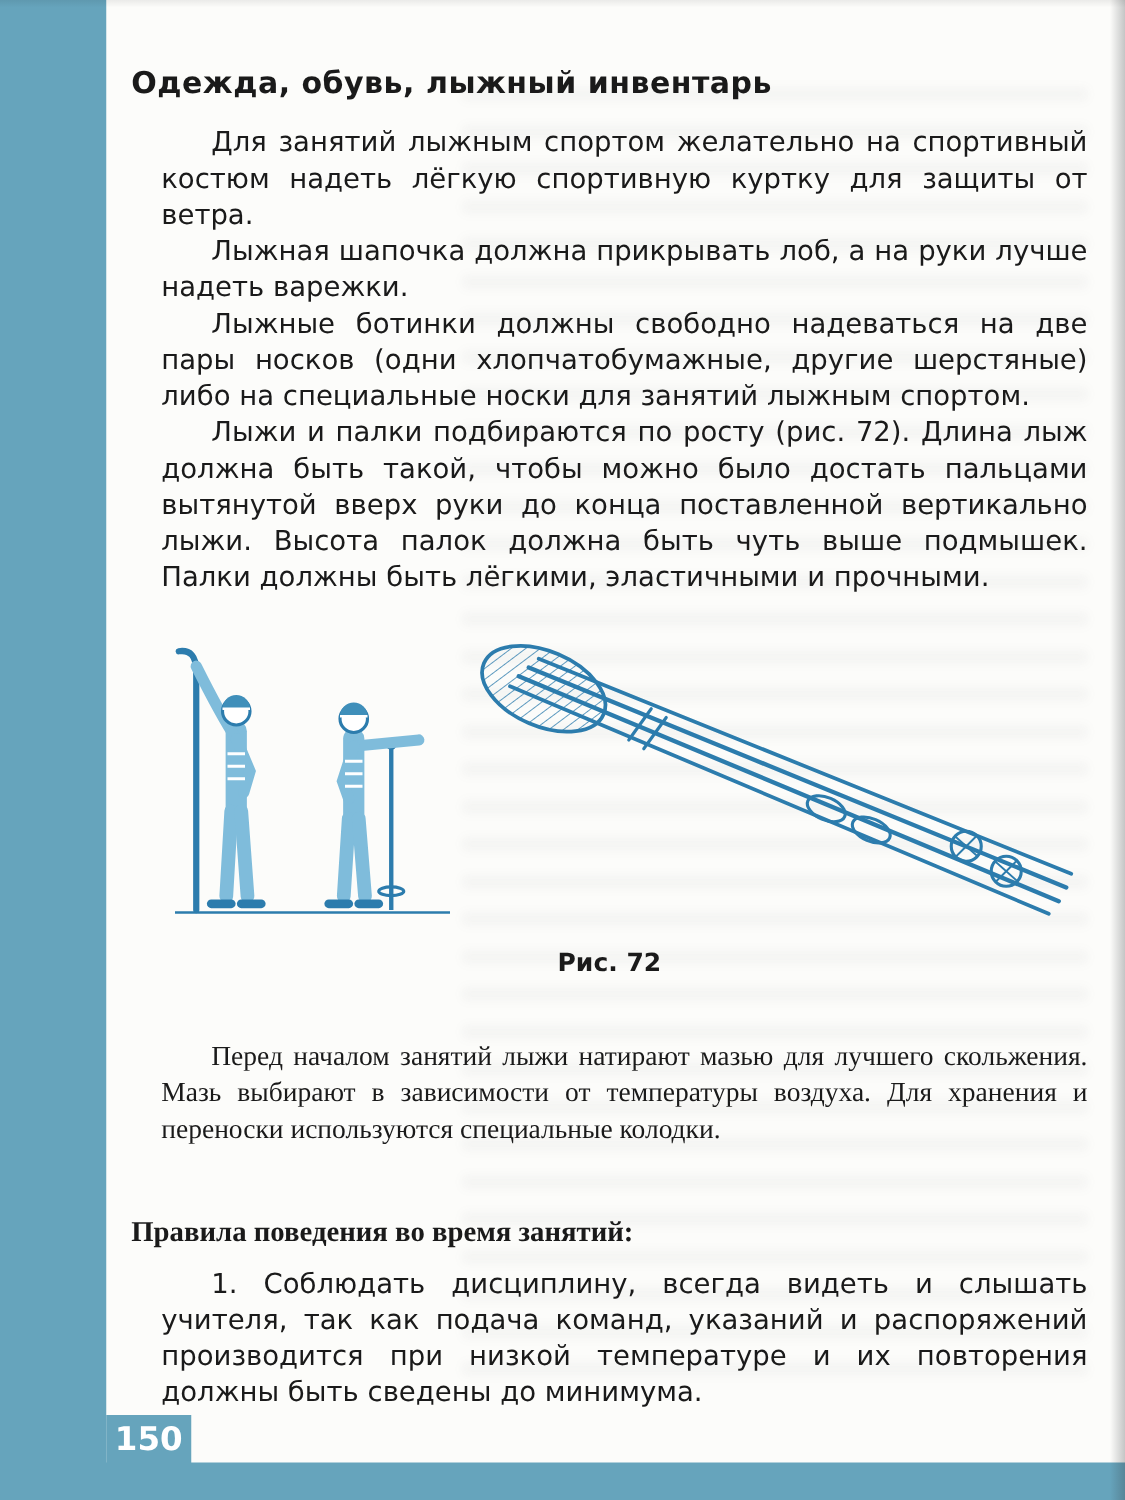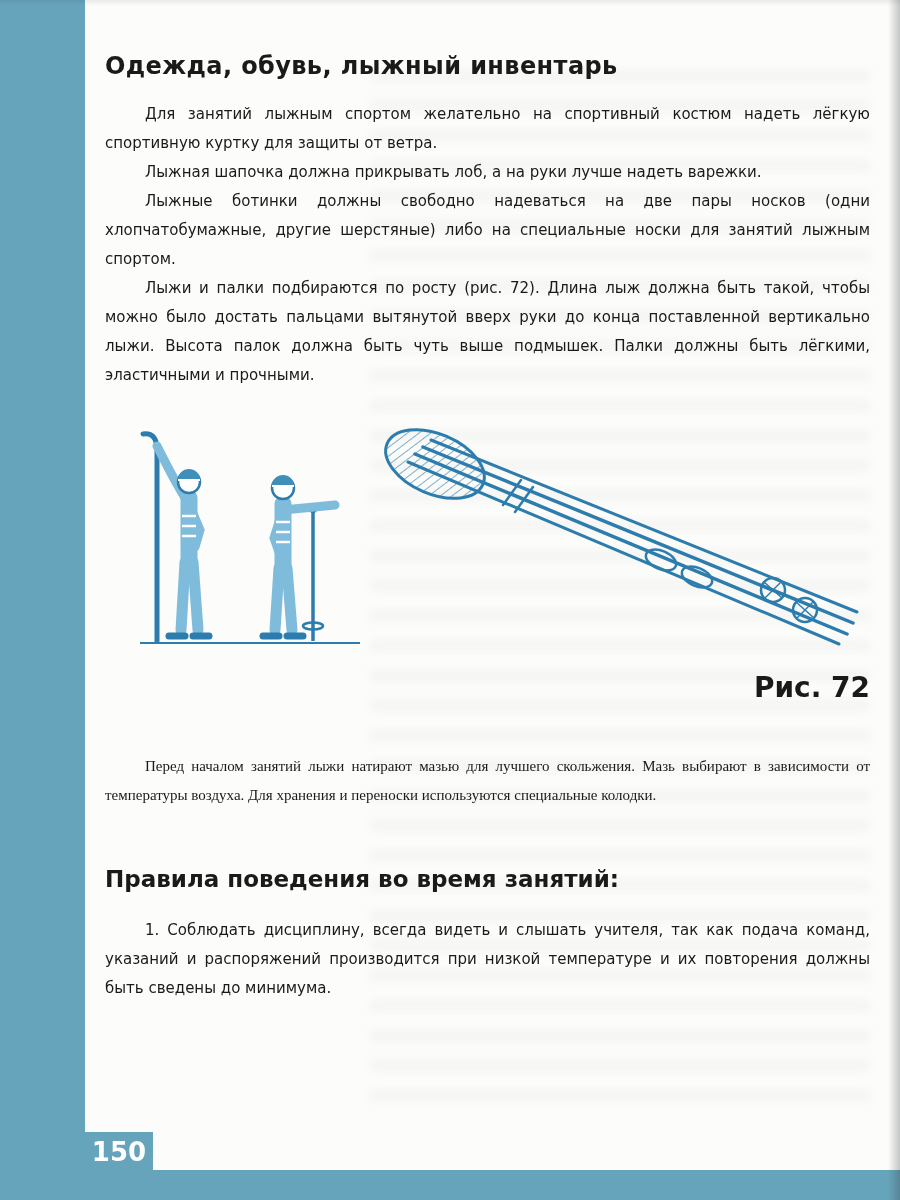--- a/index.html
+++ b/index.html
@@ -29,34 +29,34 @@
   }
   .content {
     position:absolute; left:105px; top:52px; width:765px;
     z-index:2;
   }
   .title {
     font-size:24px; font-weight:bold; letter-spacing:.4px;
     margin-bottom:20px;
   }
   p.body {
-    font-size:15px; line-height:29px;
-    text-align:justify; text-indent:40px;
+    font-size:22px; line-height:29px;
+    text-align:justify; text-indent:40px;margin-left:24px;
   }
   .figure-wrap {
     margin-top:30px; width:765px; height:235px;
   }
   .figure-caption {
-    text-align:right; font-weight:bold; font-size:28px;
+    text-align:center; font-weight:bold; font-size:20px;
     margin-top:16px;
   }
   p.after-figure { margin-top:48px;font-family:Liberation Serif, serif; }
   .rules-heading {
     font-size:23px; font-weight:bold;
-    margin-top:56px; margin-bottom:24px;
+    margin-top:56px; margin-bottom:14px;font-family:Liberation Serif, serif;
   }
   .ghost {
     position:absolute; left:370px; top:70px; width:500px; height:1050px;
     background: repeating-linear-gradient(180deg,
       rgba(118,122,126,0.16) 0px, rgba(118,122,126,0.16) 11px,
       rgba(0,0,0,0) 11px, rgba(0,0,0,0) 30px);
     filter: blur(4px);
     opacity:.35;
     z-index:1;
     pointer-events:none;

